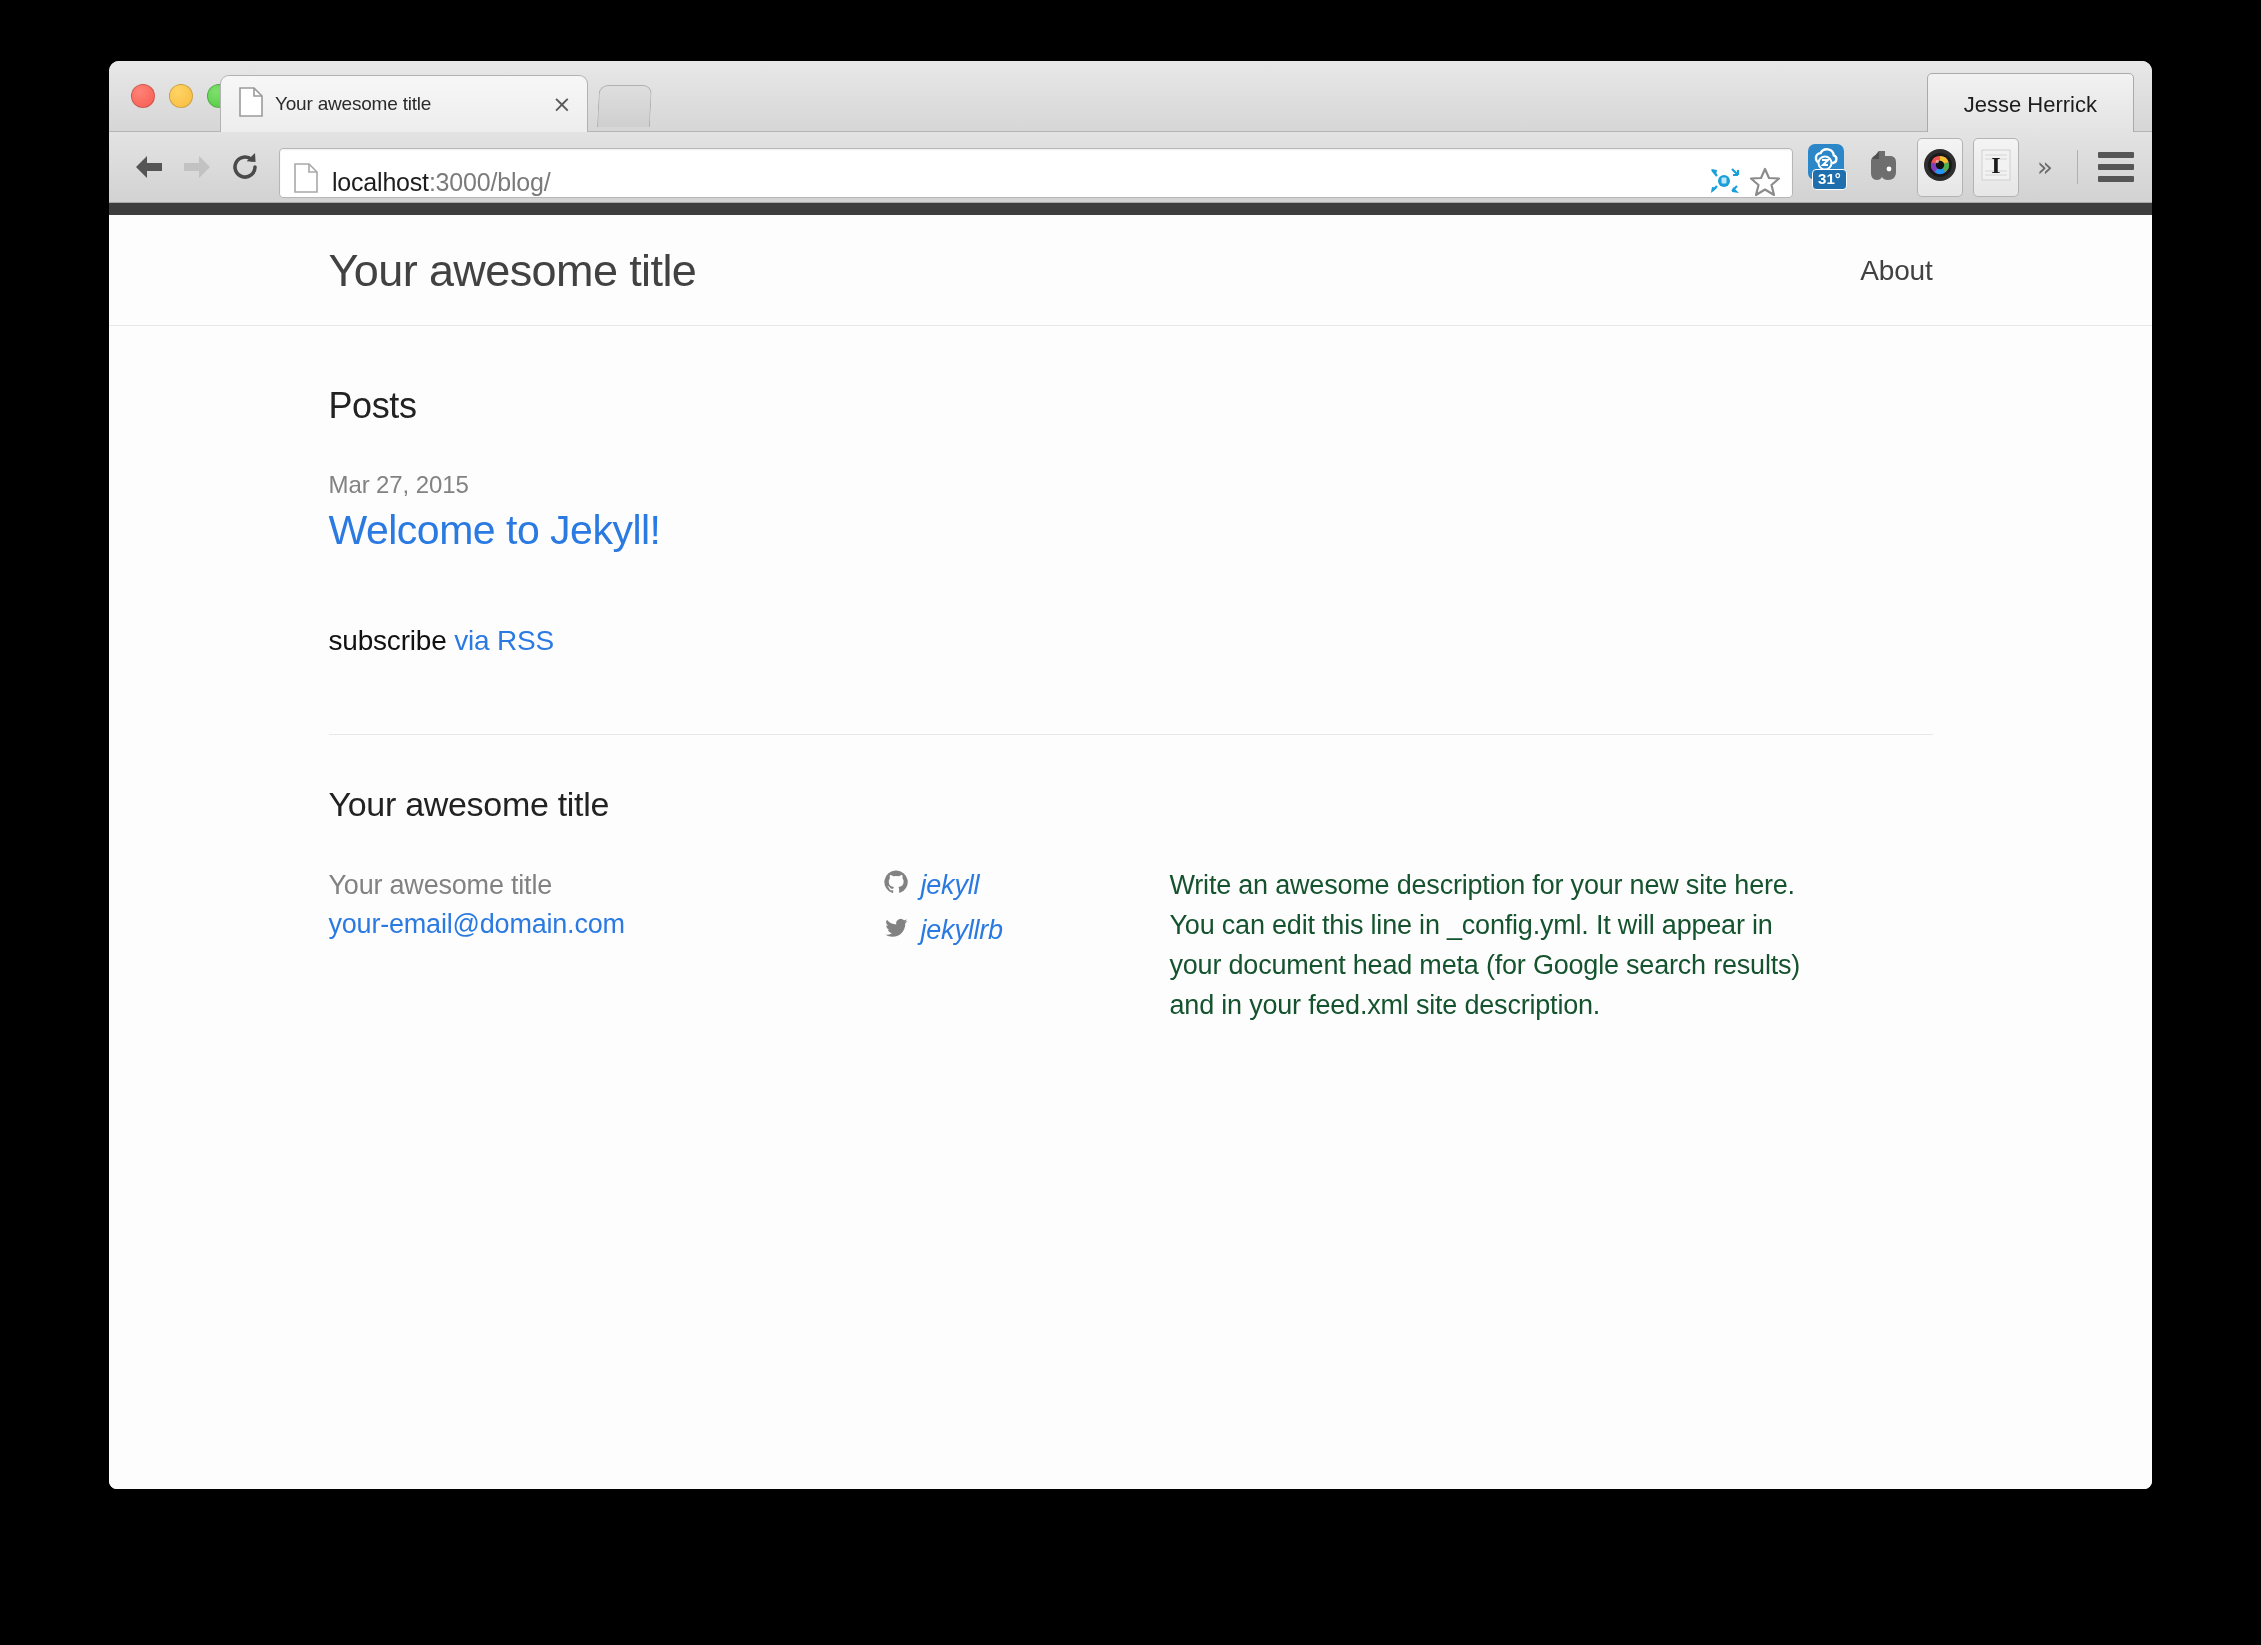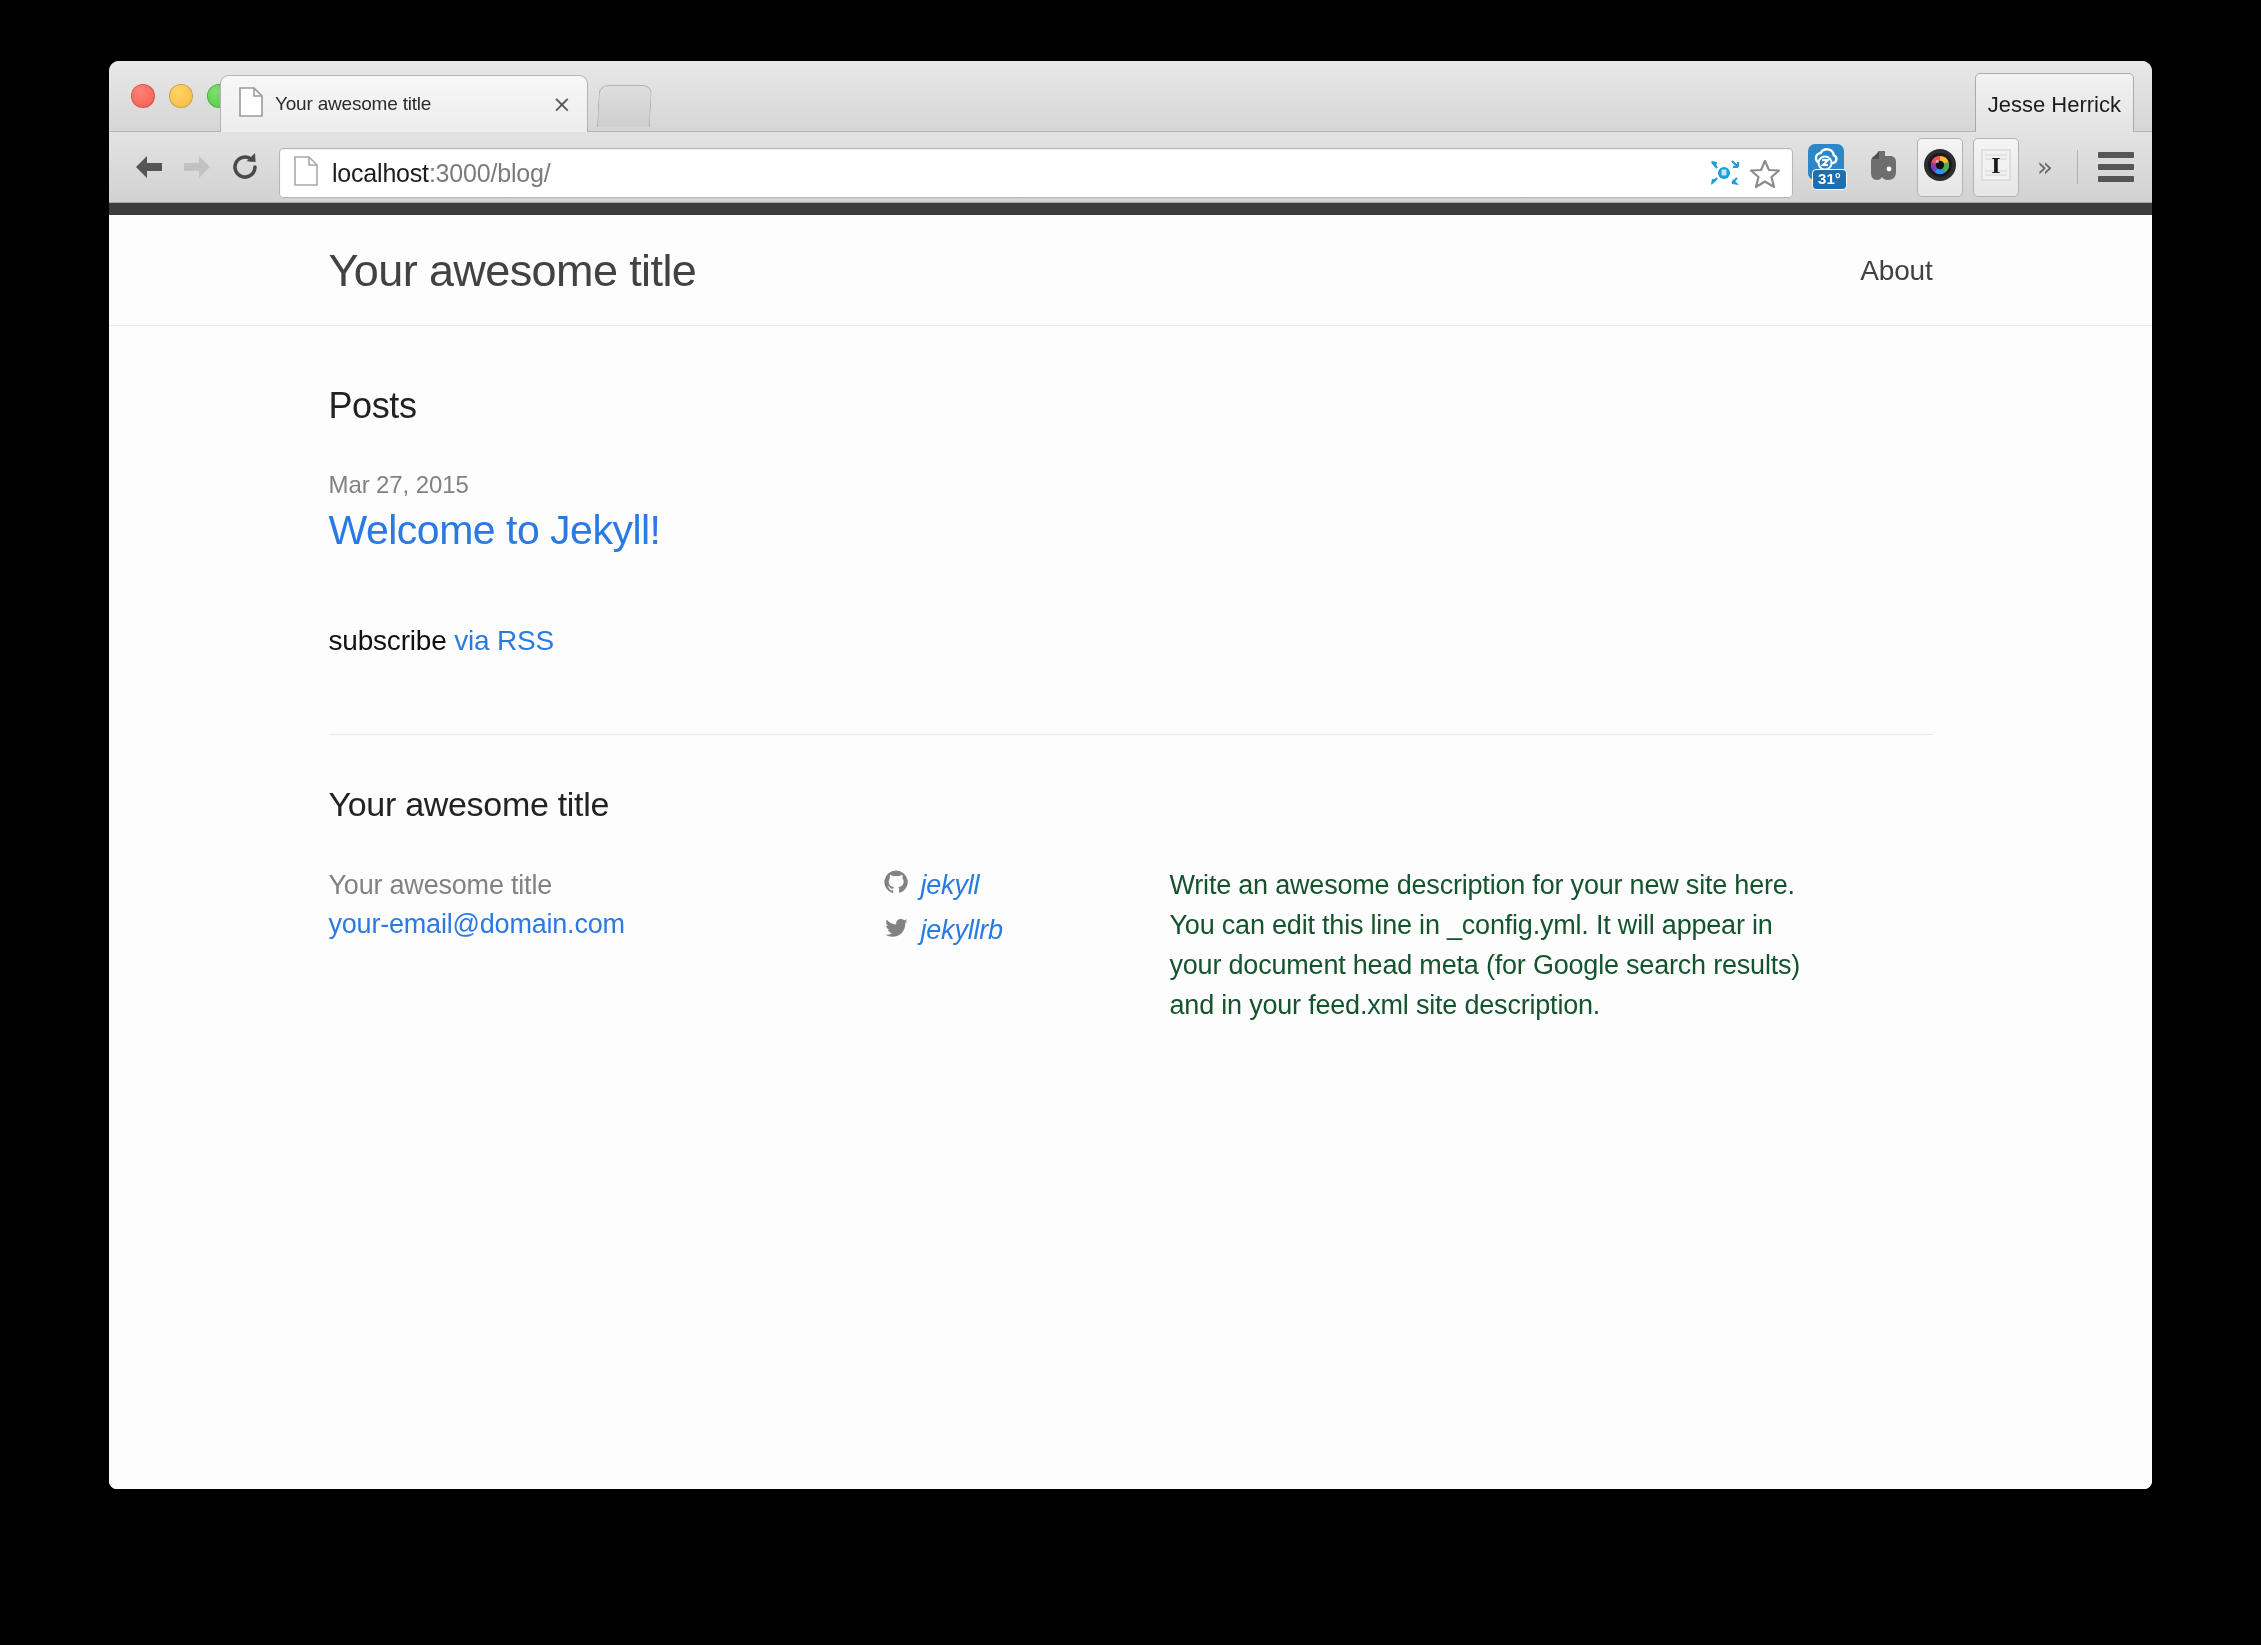--- a/index.html
+++ b/index.html
@@ -93,21 +93,21 @@
     border-bottom: none;
     border-radius: 9px 9px 0 0;
     transform: skewX(-3deg);
   }
 
   #profile-button {
     position: absolute;
     right: 18px;
     top: 12px;
     height: 64px;
-    padding: 0 12px;
+    padding: 0 36px;
     display: flex;
     align-items: center;
     background: linear-gradient(to bottom, #f2f2f2, #e2e2e2);
     border: 1px solid #aaaaaa;
     border-radius: 5px;
     font-size: 22px;
     color: #1c1c1c;
   }
 
   
@@ -127,21 +127,21 @@
   }
 
   #omnibox {
     flex: 1 1 auto;
     height: 50px;
     margin: 12px 12px 0 10px;
     background: #ffffff;
     border: 1px solid #b6b6b6;
     border-radius: 4px;
     display: flex;
-    align-items: center;
+    align-items: flex-end;
     padding: 0 10px 0 14px;
     box-shadow: inset 0 1px 2px rgba(0,0,0,0.07);
   }
   #omnibox .page-glyph { margin-right: 14px; flex: 0 0 auto; }
   #url-text {
     flex: 1 1 auto;
     font-size: 25px;
     color: #7b7b7b;
     white-space: nowrap;
     overflow: hidden;

